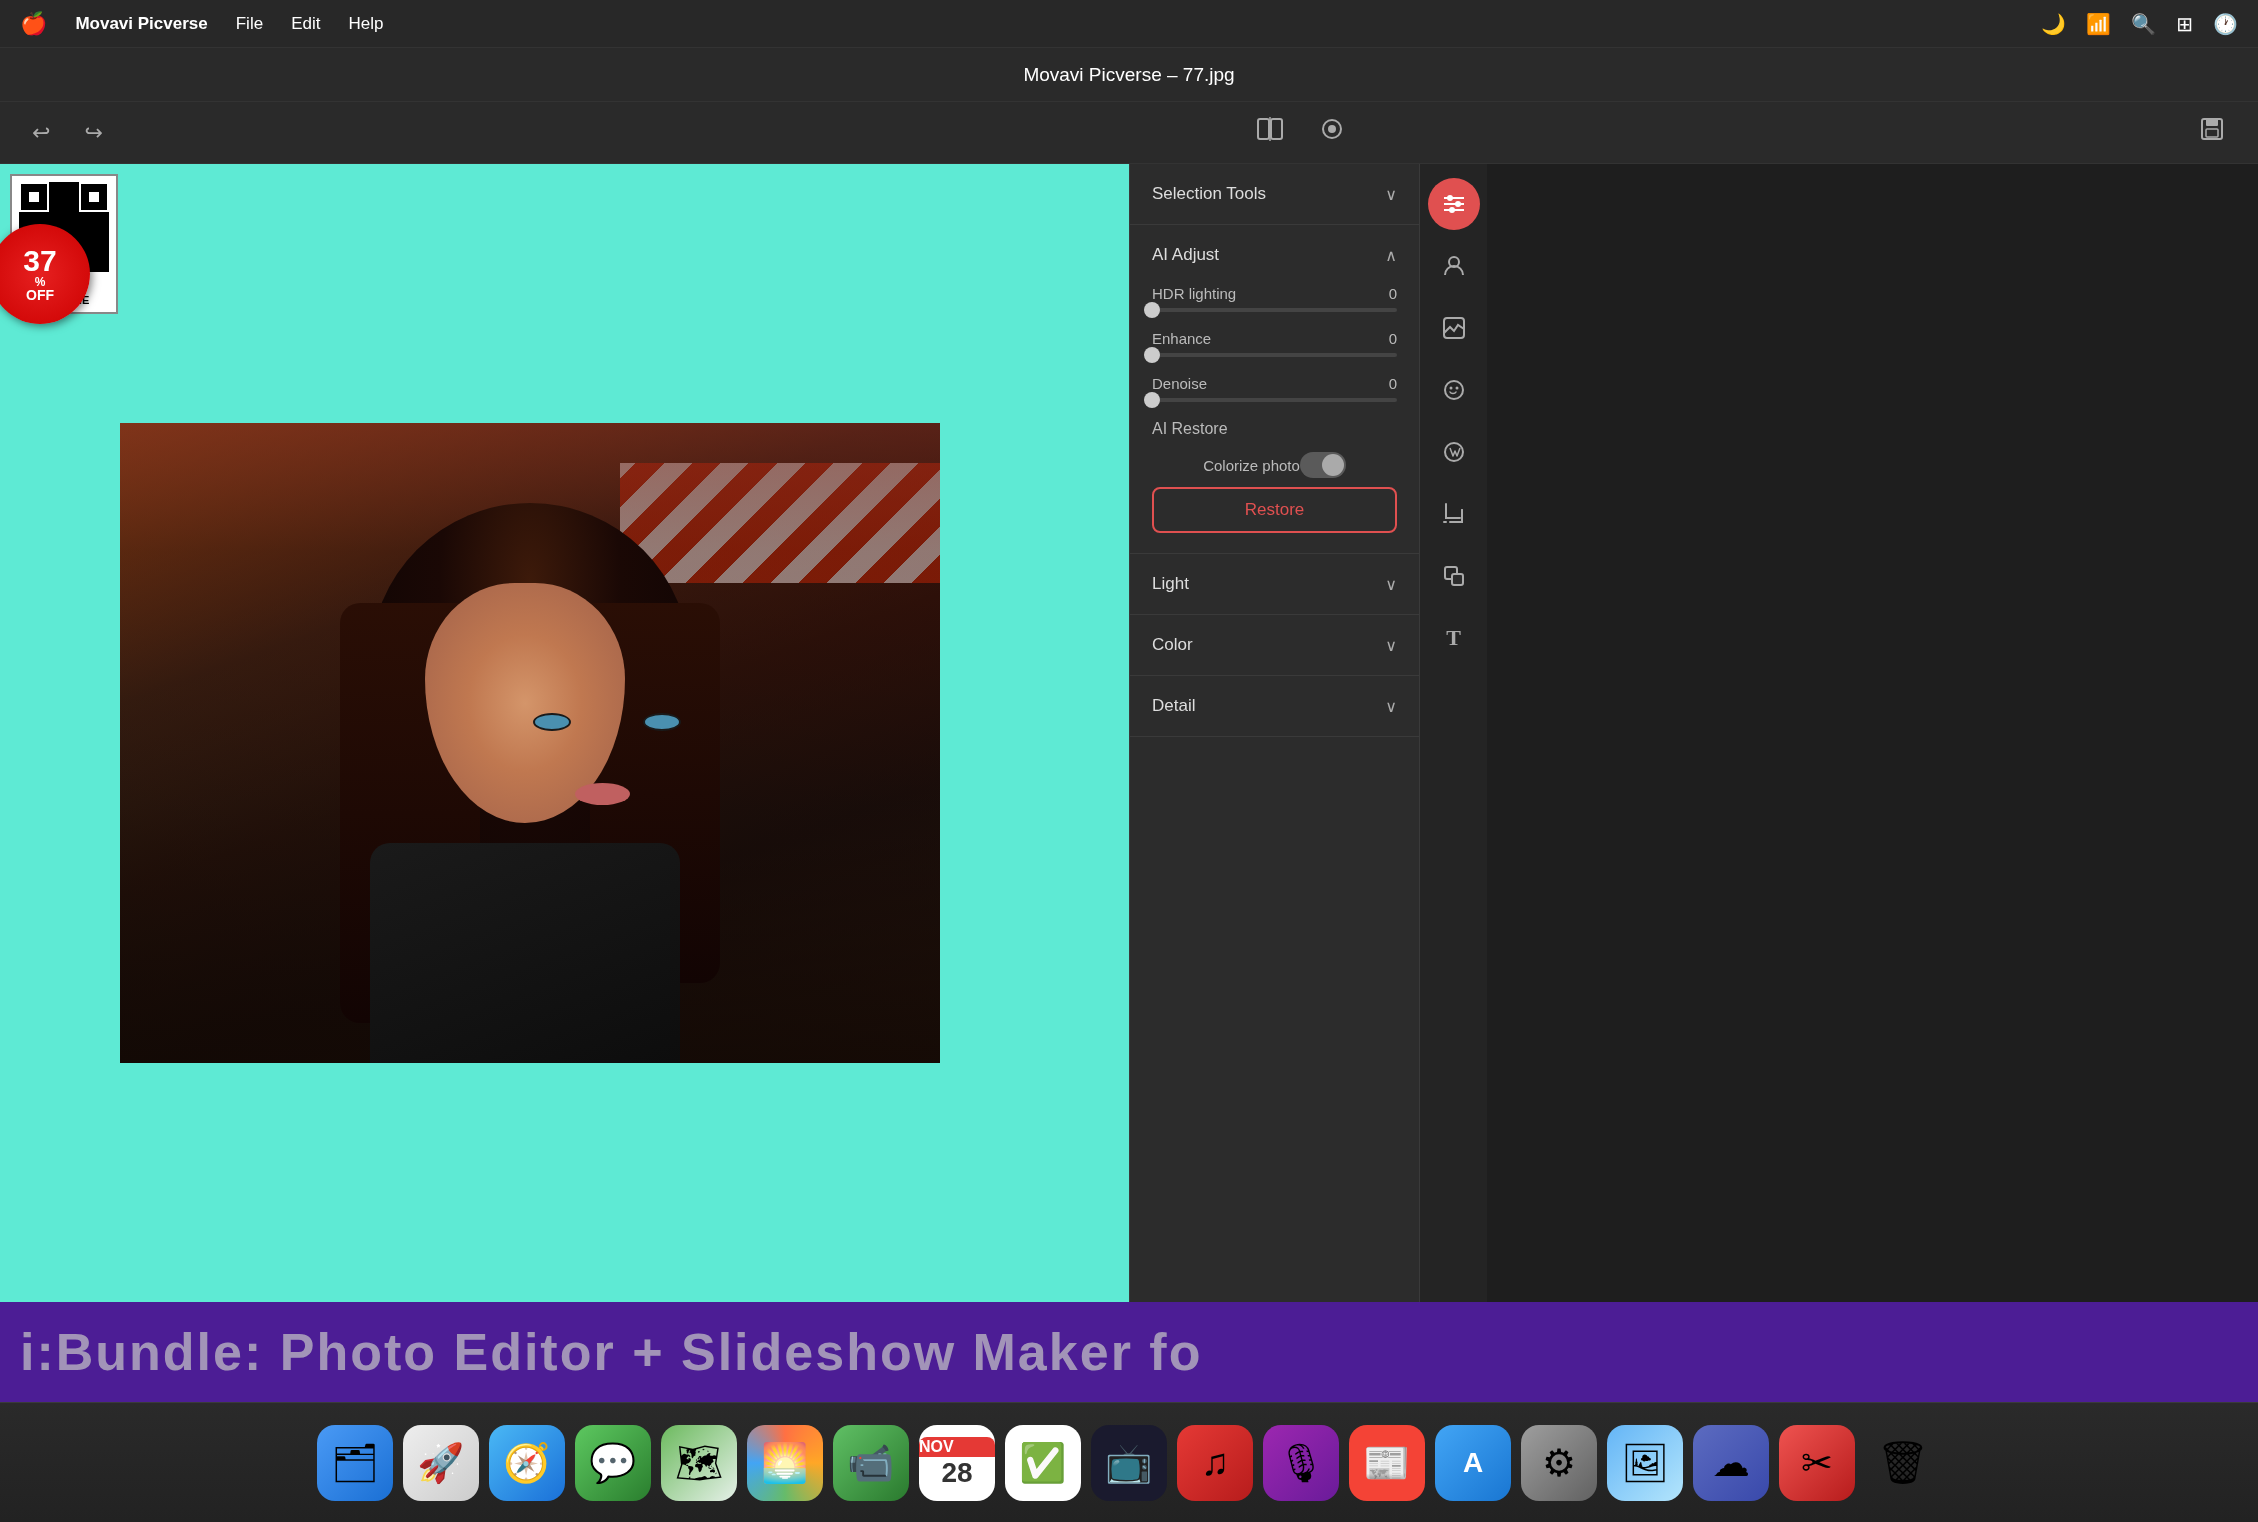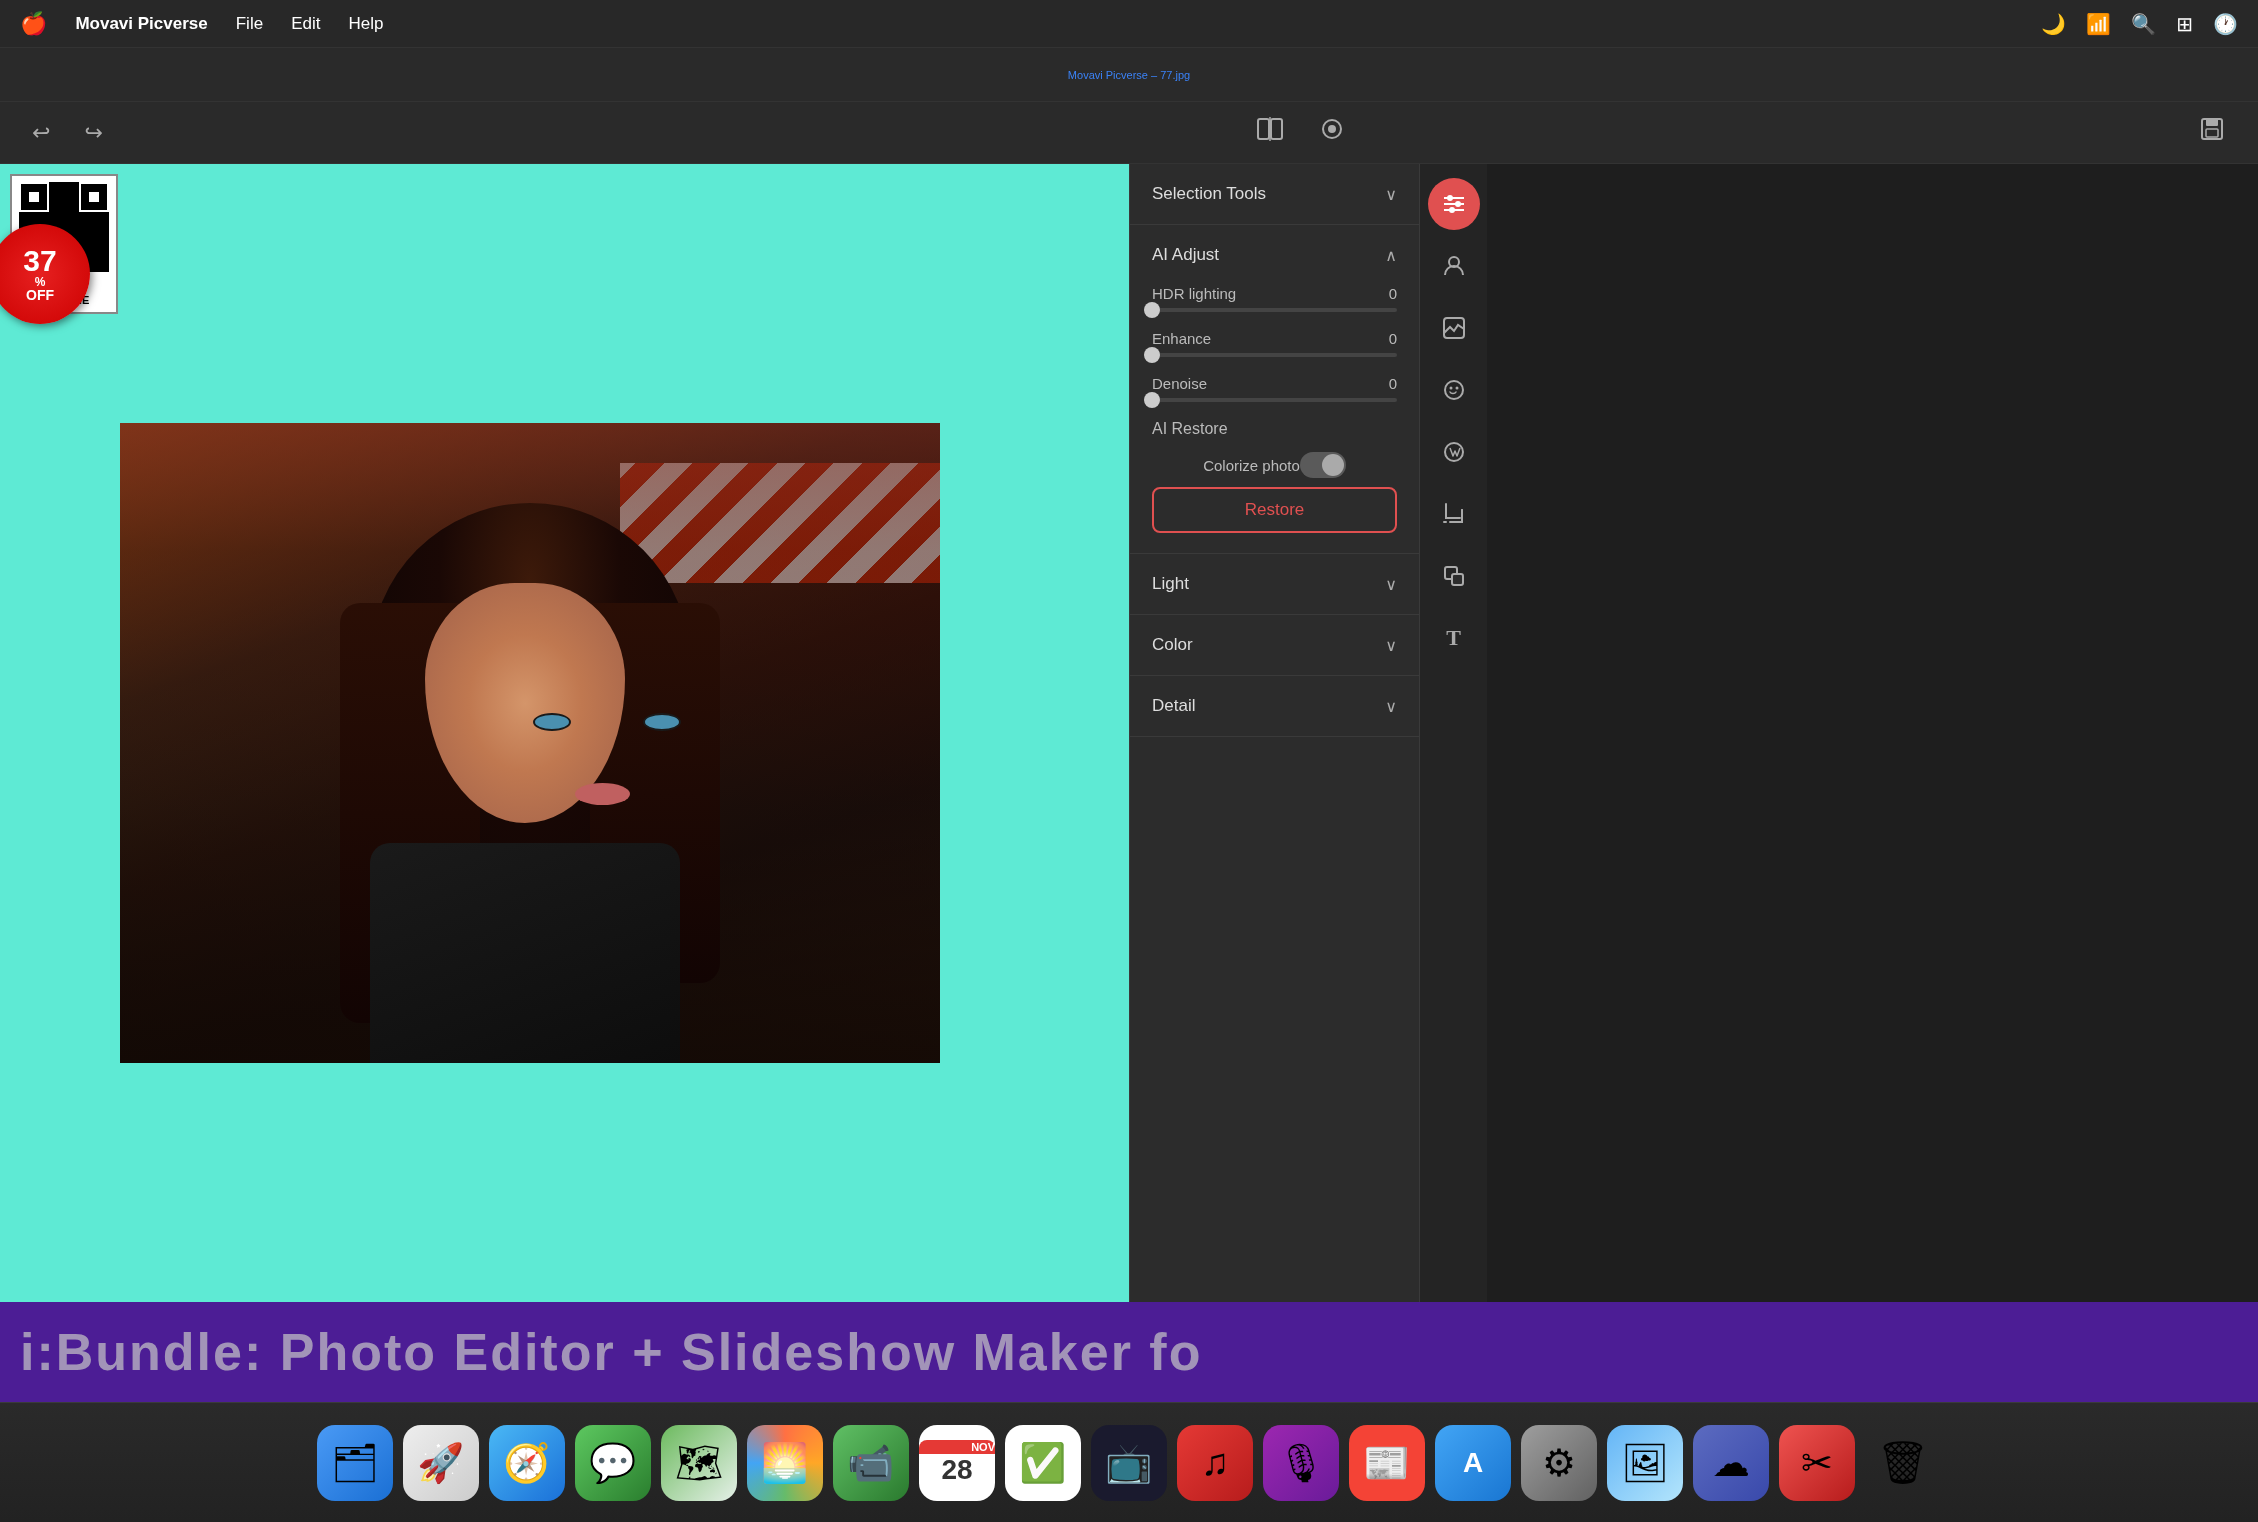--- a/index.html
+++ b/index.html
@@ -48,22 +48,22 @@
       width: 100%;
       height: 54px;
       background: #2a2a2a;
       display: flex;
       align-items: center;
       justify-content: center;
       border-bottom: 1px solid #333;
       position: relative;
     }
     .titlebar-title {
-      color: #3b82f6;
-      font-size: 11px;
+      color: #ffffff;
+      font-size: 19px;
     }
 
     
     .toolbar {
       width: 100%;
       height: 62px;
       background: #2a2a2a;
       display: flex;
       align-items: center;
       padding: 0 24px;
@@ -796,21 +796,21 @@
 
   <div class="dock">
     <div class="dock-item finder">🗂</div>
     <div class="dock-item launchpad" style="background:linear-gradient(135deg,#eee,#ccc);">🚀</div>
     <div class="dock-item safari" style="background:linear-gradient(135deg,#4ab8f5,#1a70d8);">🧭</div>
     <div class="dock-item messages" style="background:linear-gradient(135deg,#5dc860,#2a7e2e);">💬</div>
     <div class="dock-item maps" style="background:linear-gradient(135deg,#6cba5e,#e5f0e8);">🗺</div>
     <div class="dock-item photos" style="background:conic-gradient(#ff7043,#ffa726,#66bb6a,#42a5f5,#ff7043);">🌅</div>
     <div class="dock-item facetime" style="background:linear-gradient(135deg,#60c065,#2a7a2e);">📹</div>
     <div class="dock-item calendar" style="background:#fff;display:flex;flex-direction:column;align-items:center;justify-content:center;">
-      <div class="dock-calendar-month" style="font-size:11px;font-weight:700;color:#e53935;background:#e53935;color:#fff;width:100%;text-align:right;border-radius:8px 8px 0 0;padding:1px 0;">NOV</div>
+      <div class="dock-calendar-month" style="font-size:16px;font-weight:700;color:#e53935;background:#e53935;color:#fff;width:100%;text-align:left;border-radius:8px 8px 0 0;padding:1px 0;">NOV</div>
       <div class="dock-calendar-date" style="font-size:28px;font-weight:700;color:#333;">28</div>
     </div>
     <div class="dock-item reminders" style="background:#fff;">✅</div>
     <div class="dock-item appletv" style="background:#1a1a2e;color:#fff;">📺</div>
     <div class="dock-item music" style="background:linear-gradient(135deg,#e53935,#b71c1c);">♫</div>
     <div class="dock-item podcasts" style="background:linear-gradient(135deg,#9c27b0,#6a1b9a);">🎙</div>
     <div class="dock-item news" style="background:#f44336;">📰</div>
     <div class="dock-item appstore" style="background:linear-gradient(135deg,#42a5f5,#1976d2);color:#fff;font-size:28px;font-weight:700;">A</div>
     <div class="dock-item prefs" style="background:linear-gradient(135deg,#9e9e9e,#616161);">⚙</div>
     <div class="dock-item preview" style="background:linear-gradient(135deg,#64b5f6,#b3e5fc);">🖼</div>

